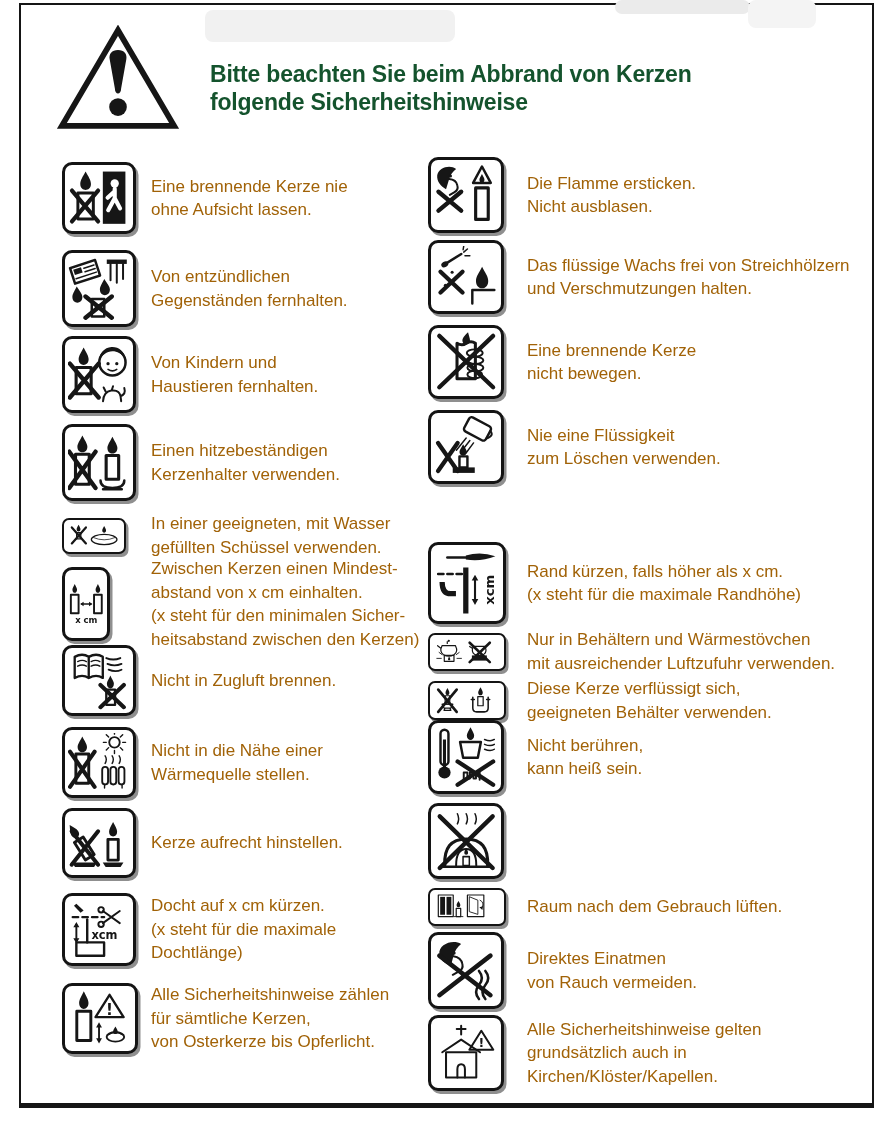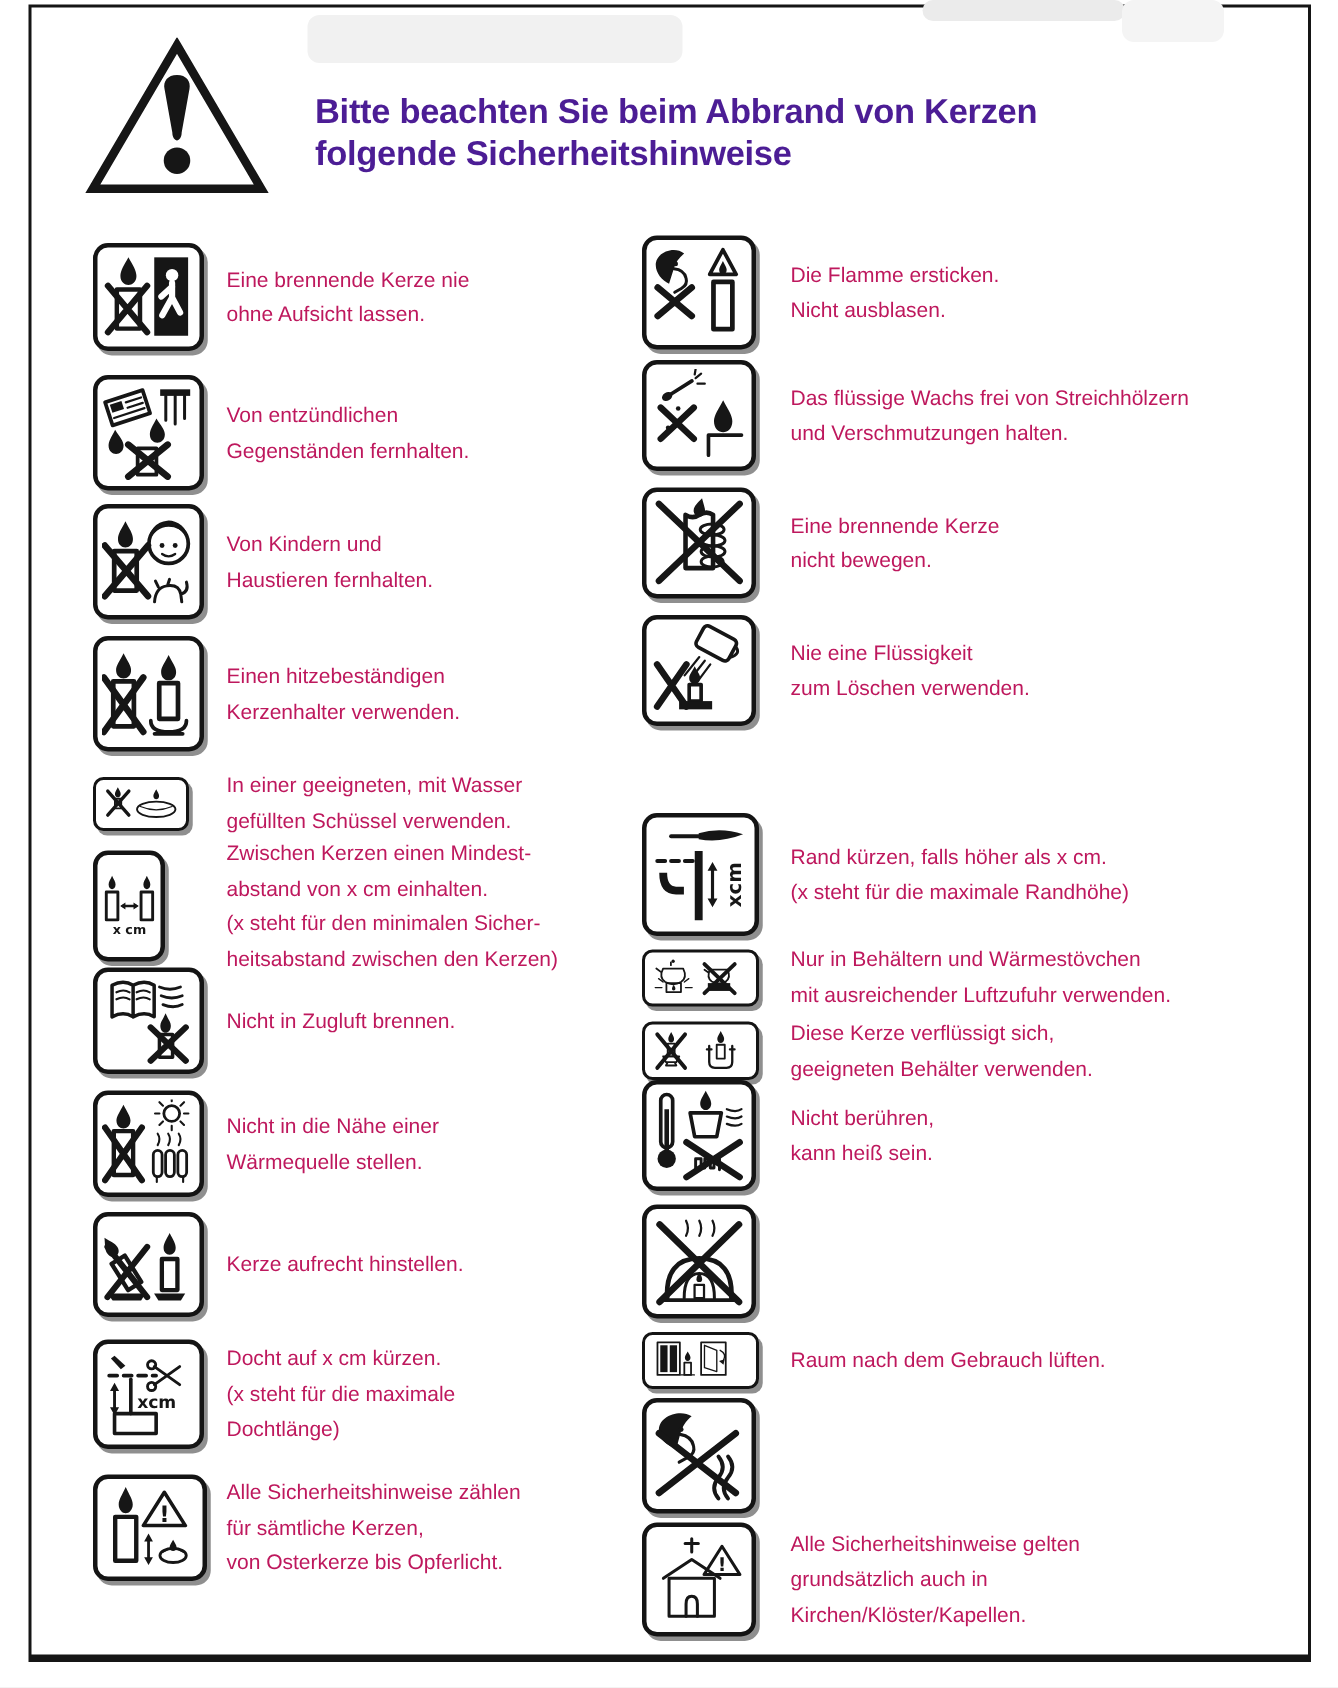--- a/index.html
+++ b/index.html
@@ -3,32 +3,32 @@
 <meta charset="utf-8">
 <style>
   html,body{margin:0;padding:0;background:#e9e9e9;}
   .page{position:relative;width:892px;height:1125px;background:#ffffff;overflow:hidden;
         font-family:"Liberation Sans","DejaVu Sans",sans-serif;color:#222;}
   .frame{position:absolute;left:19px;top:3px;width:851px;height:1098px;
          border:2px solid #151515;border-bottom-width:5px;}
   .smudge{position:absolute;border-radius:8px;}
   .hdr-tri{position:absolute;left:55px;top:25px;width:126px;height:106px;}
   .title{position:absolute;left:210px;top:60px;font-weight:bold;font-size:23px;line-height:28px;
-         color:#4c1d95;white-space:pre-line;letter-spacing:-0.2px;}
+         color:#14532d;white-space:pre-line;letter-spacing:-0.2px;}
   .row{position:absolute;display:flex;align-items:center;}
   .row.l{left:62px;}
   .row.r{left:428px;}
   .row.l .cell{width:89px;}
   .row.r .cell{width:99px;}
   .cell{display:flex;align-items:center;flex:none;}
   .box{box-sizing:border-box;background:#fff;border:3px solid #141414;border-radius:10px;
        box-shadow:2.5px 3px 0 0 #8f8f8f;display:flex;align-items:center;justify-content:center;
        overflow:hidden;flex:none;}
   .box svg{display:block;width:92%;height:90%;}
-  .txt{font-size:14px;line-height:23.5px;white-space:pre-line;color:#be185d;}
+  .txt{font-size:17px;line-height:23.5px;white-space:pre-line;color:#a16207;}
   
   .s {fill:none;stroke:#161616;stroke-width:5;stroke-linejoin:round;stroke-linecap:round;}
   .s4{fill:none;stroke:#161616;stroke-width:4;stroke-linejoin:round;stroke-linecap:round;}
   .s3{fill:none;stroke:#161616;stroke-width:3.2;stroke-linejoin:round;stroke-linecap:round;}
   .s2{fill:none;stroke:#161616;stroke-width:2.4;stroke-linejoin:round;stroke-linecap:round;}
   .f {fill:#161616;stroke:none;}
   .x {fill:none;stroke:#161616;stroke-width:7;stroke-linecap:round;}
   svg text{font-family:"DejaVu Sans","Liberation Sans",sans-serif;font-weight:700;fill:#161616;}
 </style>
 </head>
@@ -453,20 +453,22 @@
         <div class="box" style="width:76px;height:77px">
       <svg viewBox="0 0 100 100">
         <path class="f" d="M8 24 C6 8 30 0 42 8 c-6 5 -10 11 -12 19 l-4 15 C16 38 9 33 8 24 Z"></path>
         <path class="s3" d="M30 27 q12 2 14 12 q2 8 -6 12 l-9 5"></path>
         <circle class="f" cx="31" cy="22" r="2.6"></circle>
         <path class="s4" d="M70 94 q-9 -11 0 -22 q9 -11 0 -22 M80 94 q-9 -11 0 -22 q9 -11 0 -22"></path>
         <path class="x" d="M8 26 88 88 M88 26 8 88" stroke-width="8"></path>
       </svg>
     </div>
       </div>
+    <div class="txt">Direktes Einatmen
+von Rauch vermeiden.</div>
   </div>
 
   <div class="row r" style="top:1015px">
     <div class="cell">
         <div class="box" style="width:76px;height:76px">
       <svg viewBox="0 0 100 100">
         <path class="s3" d="M42 6 v14 M35 11 h14"></path>
         <path class="s3" d="M12 48 L42 28 L72 48"></path>
         <rect class="s3" x="18" y="48" width="48" height="40"></rect>
         <path class="s3" d="M36 88 v-13 q0 -8 6 -8 q6 0 6 8 v13"></path>

